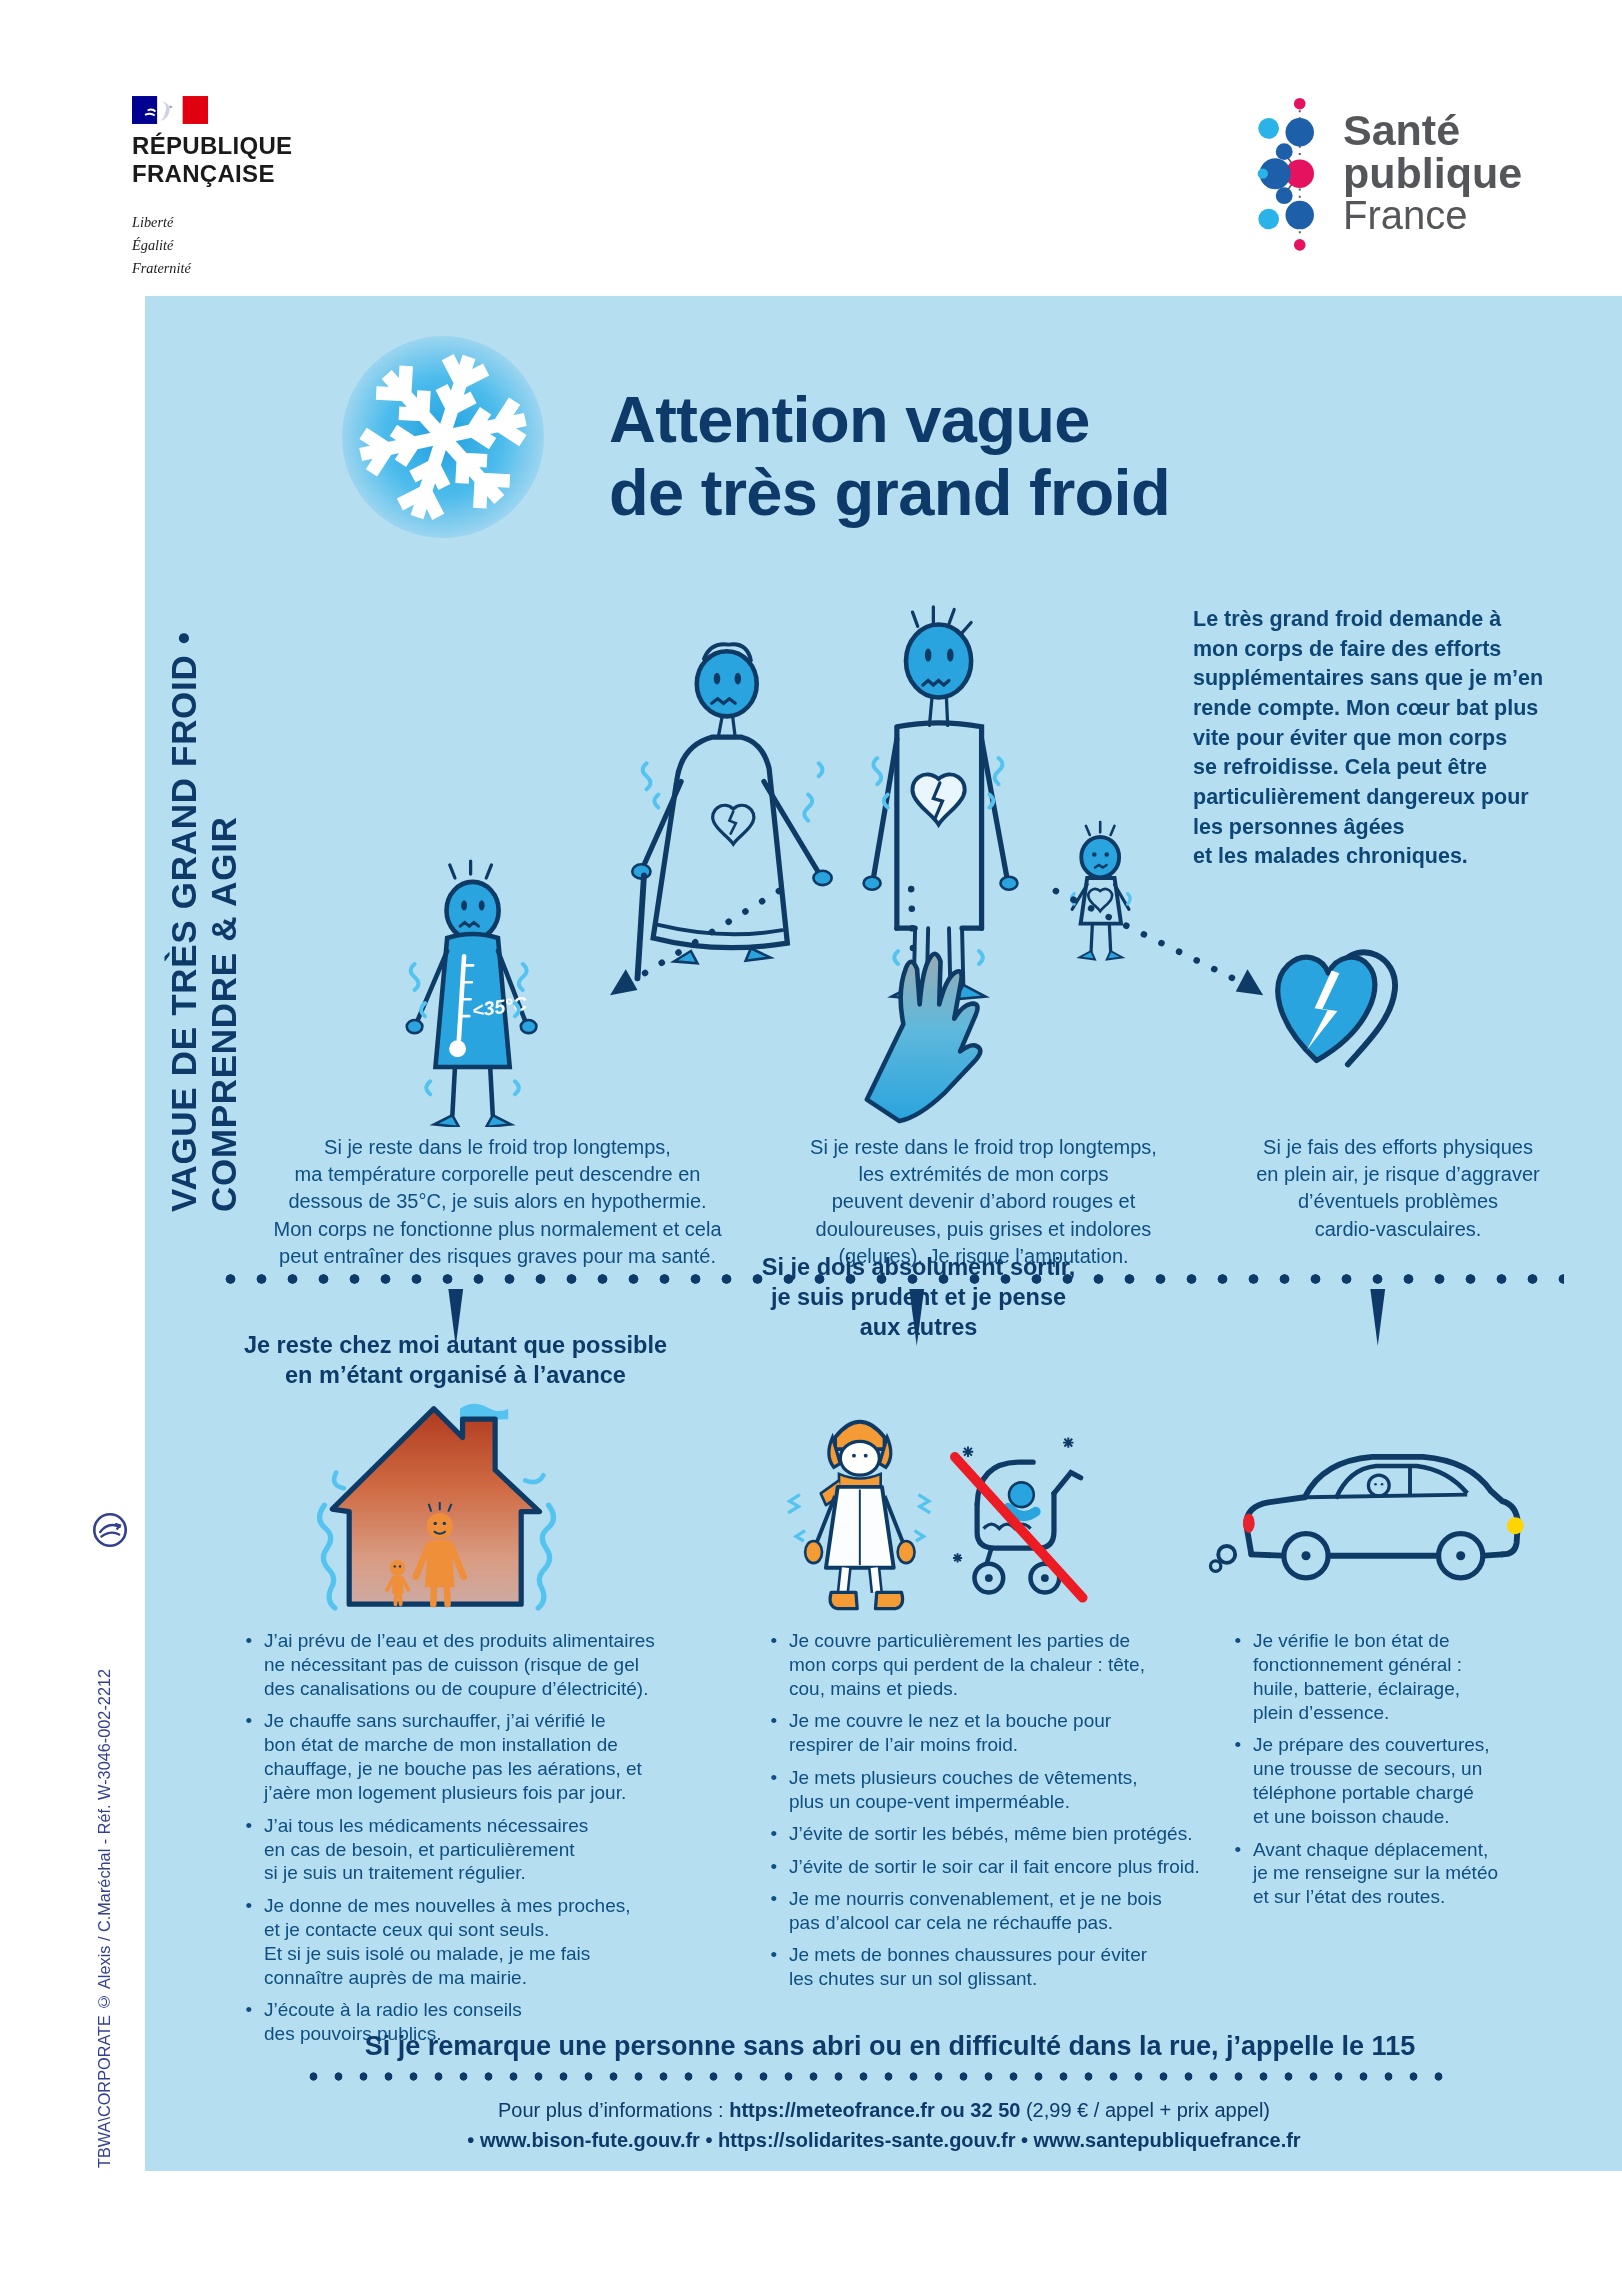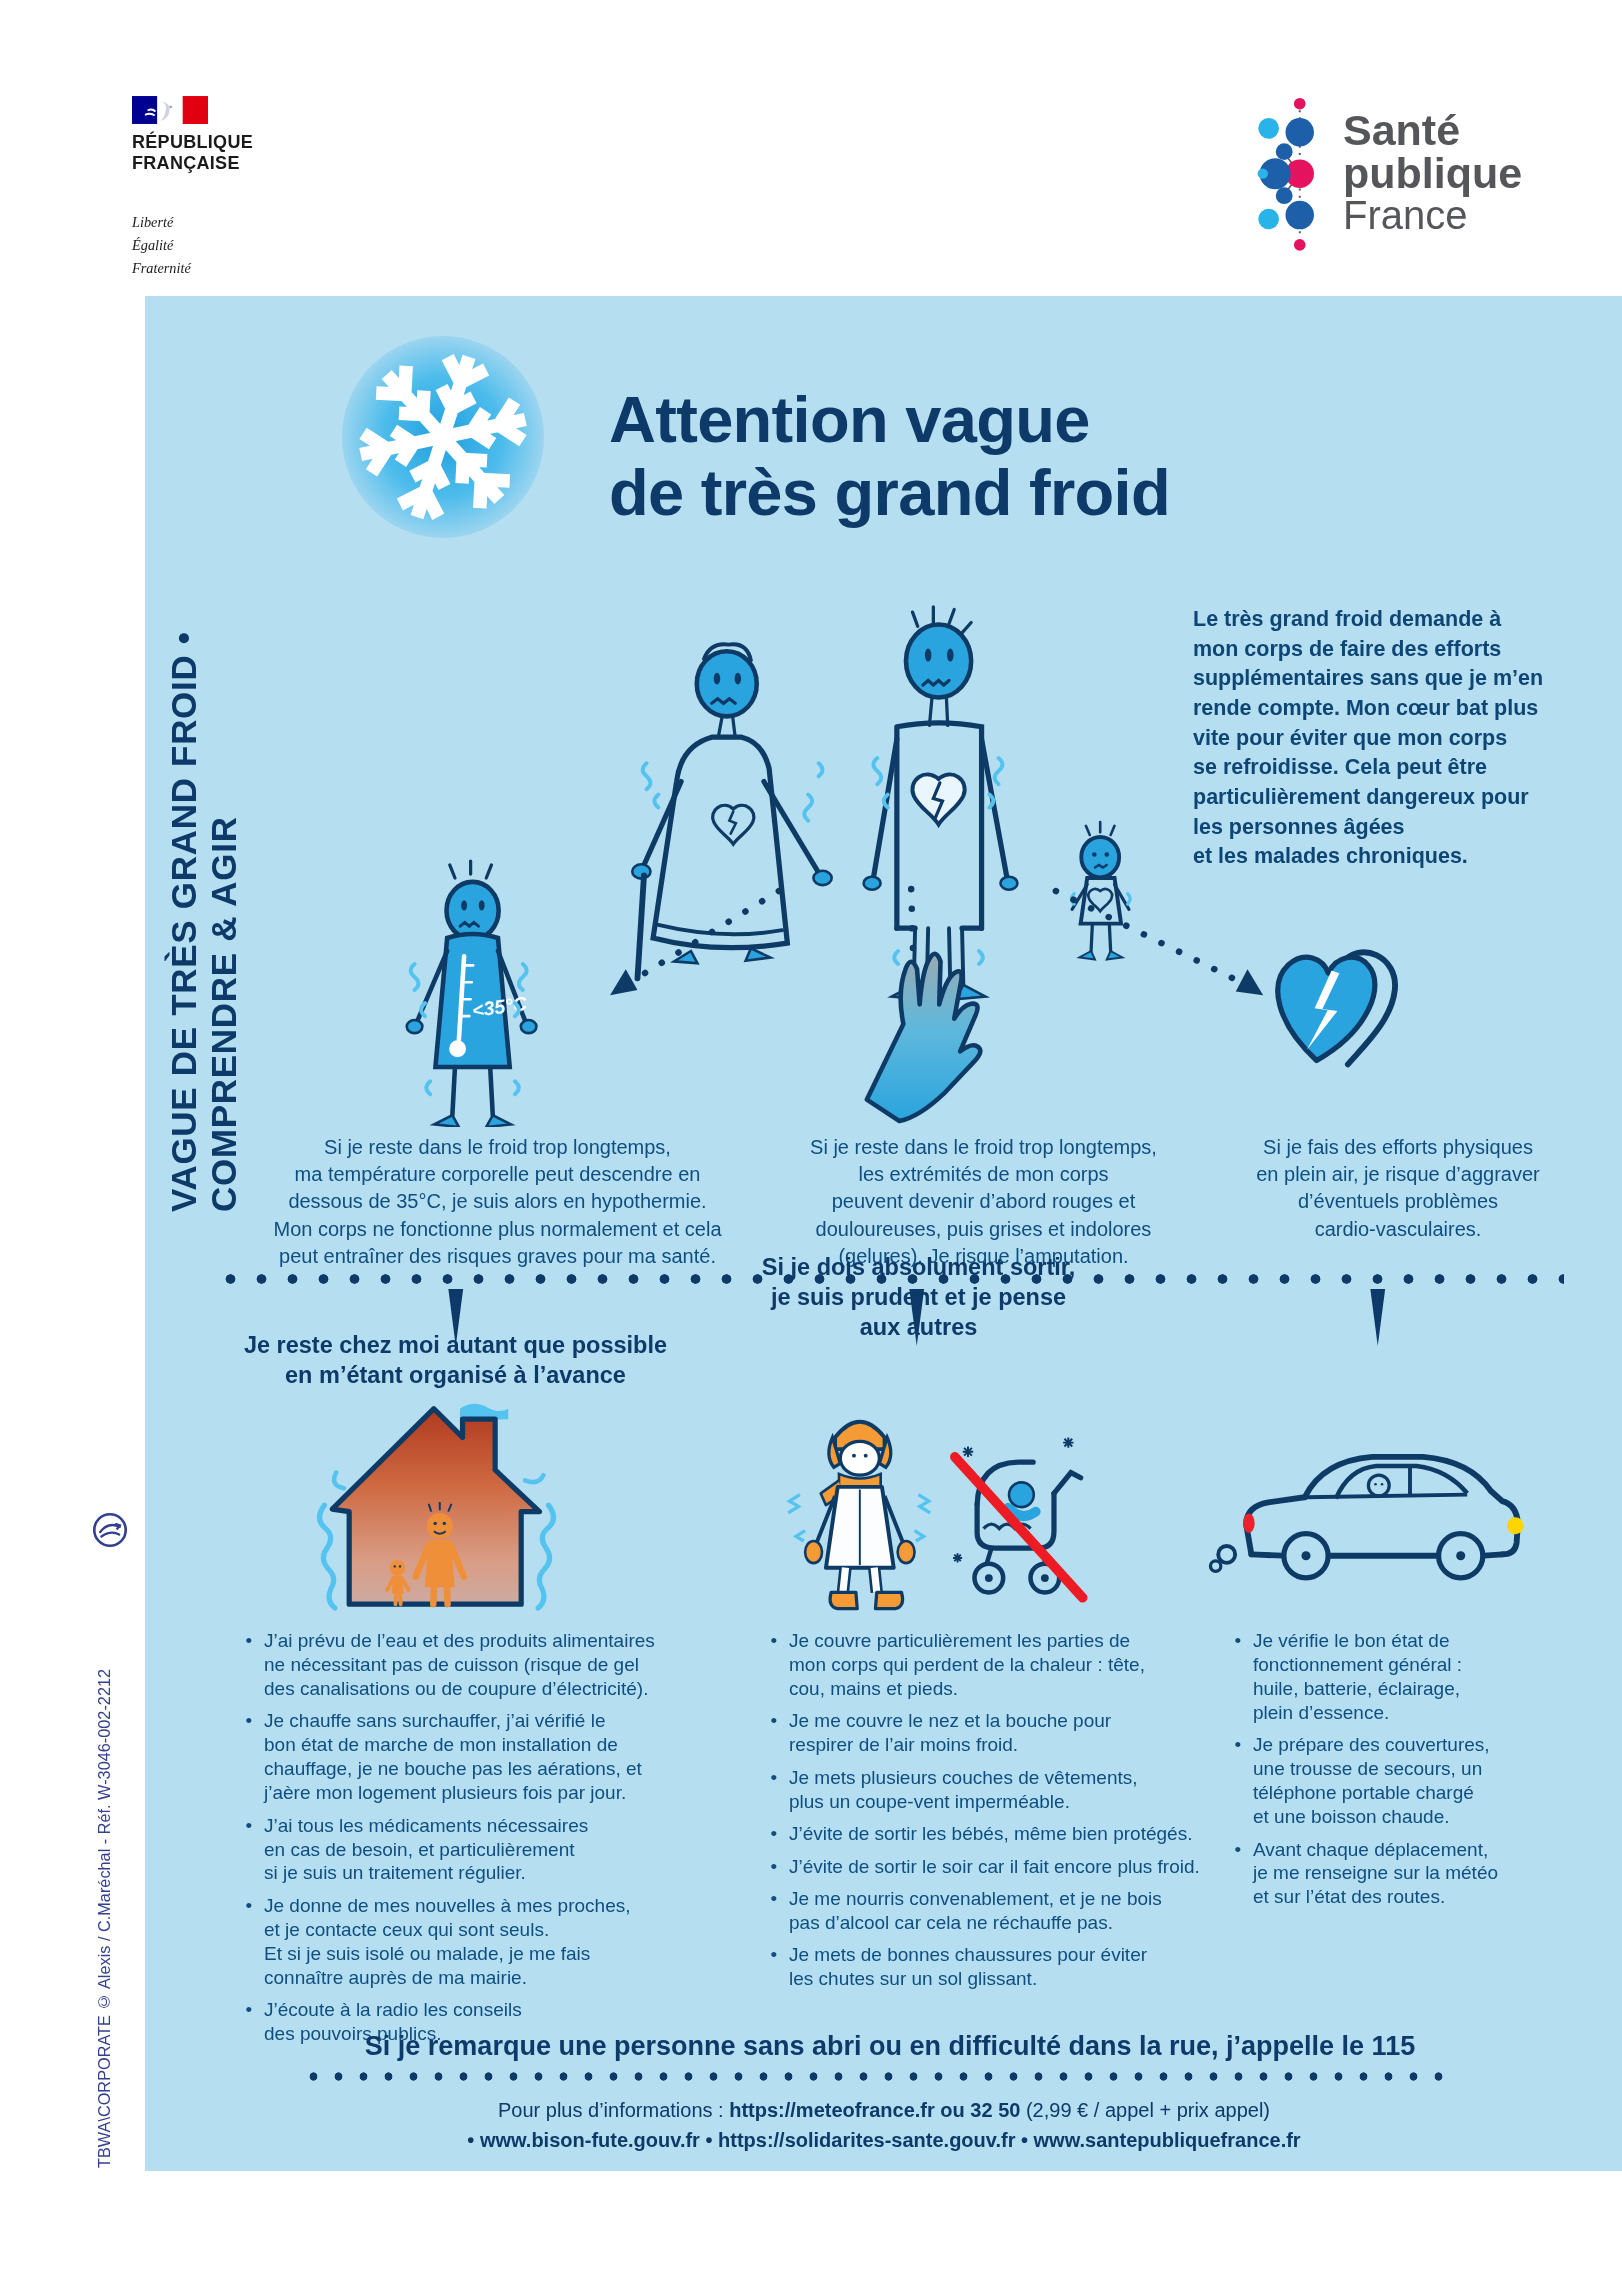--- a/index.html
+++ b/index.html
@@ -3,21 +3,21 @@
 <meta charset="utf-8">
 <style>
   html,body{margin:0;padding:0;background:#e8e8e8;}
   .page{position:relative;width:1623px;height:2284px;background:#ffffff;
         font-family:"Liberation Sans", sans-serif;overflow:hidden;}
   .blue-panel{position:absolute;left:145px;top:296px;width:1478px;height:1875px;background:#b5def0;}
   .abs{position:absolute;}
   .pre{white-space:pre-line;}
 
   
-  .rf-name{left:132px;top:132px;font-size:18px;font-weight:bold;color:#1a1a1a;
+  .rf-name{left:132px;top:132px;font-size:24px;font-weight:bold;color:#1a1a1a;
            line-height:1.16;letter-spacing:0.3px;white-space:pre-line;}
   .rf-motto{left:132px;top:211px;font-family:"Liberation Serif", serif;font-style:italic;
             font-size:14.3px;color:#1a1a1a;line-height:1.62;white-space:pre-line;}
   .spf-text{left:1343px;top:109px;color:#55565a;font-size:43px;font-weight:bold;line-height:1.0;}
   .spf-text .light{font-weight:normal;font-size:40px;color:#55565a;}
 
   
   .vertical-title{left:164px;top:365px;height:847px;width:46px;
       writing-mode:vertical-rl;transform:rotate(180deg);
       font-size:35px;font-weight:bold;color:#0d3a69;letter-spacing:0.7px;text-align:left;}

